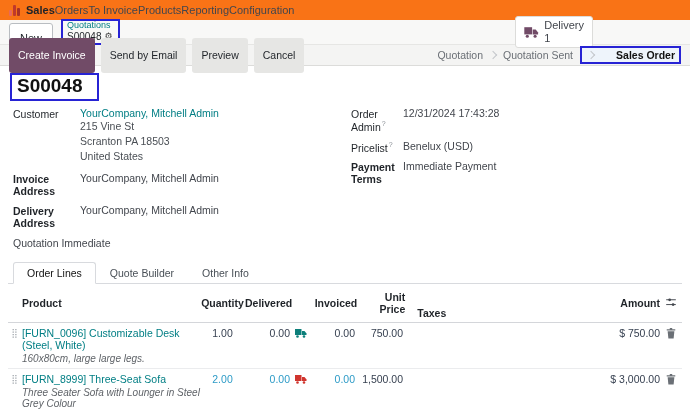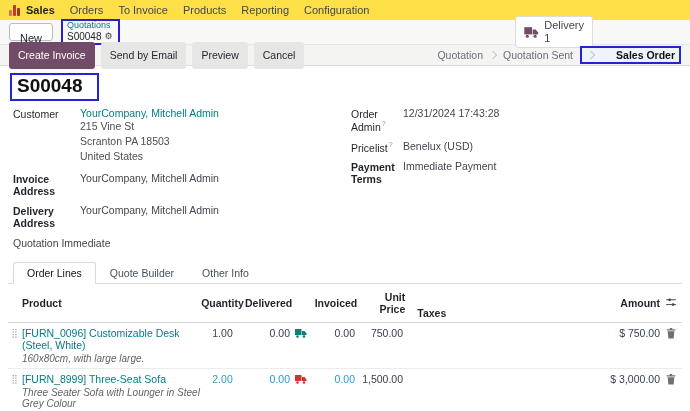--- a/index.html
+++ b/index.html
@@ -1,21 +1,21 @@
 <!DOCTYPE html>
 <html><head>
 <meta charset="utf-8">
 <style>
   * { box-sizing: border-box; margin: 0; padding: 0; }
   html,body { width:690px; height:411px; overflow:hidden; background:#fff;
     font-family:"Liberation Sans", sans-serif; font-size:11px; color:#374151; }
 
   
-  .topnav { display:flex; align-items:center; height:20px; padding:0 9px; gap:15px;
-    background:#fde047; }
+  .topnav { display:flex; align-items:center; height:20px; padding:0 9px; 
+    background:#f97316; }
   .brand { display:flex; align-items:center; gap:6px; font-weight:700; color:#1f2328; }
   .app-icon { display:inline-flex; align-items:flex-end; gap:1px; height:11px; }
   .app-icon i { display:block; width:3px; background:#c0392b; border-radius:1px; }
   .app-icon i:nth-child(1){height:6px;background:#e8695a;}
   .app-icon i:nth-child(2){height:11px;}
   .app-icon i:nth-child(3){height:8px;background:#a93226;}
   .menu-item { color:#42464d; cursor:pointer; }
 
   
   .crumbrow { display:flex; align-items:center; height:24px; padding:0 9px; background:#f8f8f7; }
@@ -25,21 +25,21 @@
   .crumb-parent { font-size:9px; color:#017e84; display:block; }
   .crumb-current { font-size:10px; color:#1f2328; display:flex; align-items:center; gap:3px; }
   .gear { font-size:9px; color:#444; }
   .smart-btn { margin-left:auto; margin-right:88px; display:flex; align-items:center; gap:5px;
     background:#fff; border:1px solid #dcdcda; border-radius:3px; padding:2px 8px; cursor:pointer; }
   .smart-txt { display:flex; flex-direction:column; line-height:1.15; font-size:11px; color:#42464d; text-align:left;}
 
   
   .actionbar { display:flex; align-items:center; height:22px; padding:0 9px; gap:6px;
     background:#f4f4f3; border-top:1px solid #e6e6e4; border-bottom:1px solid #dcdcda; }
-  .btn { border:none; border-radius:3px; height:27px; padding:0 9px; font-size:10.5px;
+  .btn { border:none; border-radius:3px; height:35px; padding:0 9px; font-size:10.5px;
     font-family:inherit; cursor:pointer; }
   .btn-primary { background:#714B67; color:#fff; }
   .btn-sec { background:#e6e6e4; color:#1f2328; }
   .statusbar { margin-left:auto; display:flex; align-items:center; gap:7px; }
   .step { font-size:10.5px; color:#6a6f75; }
   .chev { width:6px; height:6px; border-top:1px solid #c3c6ca; border-right:1px solid #c3c6ca;
     transform:rotate(45deg); display:inline-block; }
   .step-active-box { display:flex; align-items:center; gap:22px; border:2px solid #2723d4;
     padding:1px 4px 1px 6px; background:#eef4fb; }
   .step-active-box .step { color:#111; font-weight:700; }
@@ -227,21 +227,21 @@
             <circle cx="6" cy="4" r="2" fill="#42464d"></circle>
             <circle cx="11" cy="11" r="2" fill="#42464d"></circle>
           </svg>
       </span>
     </div>
 
     <div class="tr">
       <span class="c-handle drag">⣿</span>
       <span class="c-prod">
         <div class="pname link">[FURN_0096] Customizable Desk (Steel, White)</div>
-        <div class="pdesc">160x80cm, with large large.</div>
+        <div class="pdesc">160x80cm, large large legs.</div>
       </span>
       <span class="c-qty num">1.00</span>
       <span class="c-dlv num">0.00</span>
       <span class="c-truck">
         <svg class="truck-teal" width="12" height="10" viewBox="0 0 24 20" fill="currentColor">
             <path d="M0 2h13v12H0z"></path>
             <path d="M14 6h5l4 5v3h-9z"></path>
             <circle cx="5" cy="17" r="2.6"></circle>
             <circle cx="18" cy="17" r="2.6"></circle>
           </svg>

